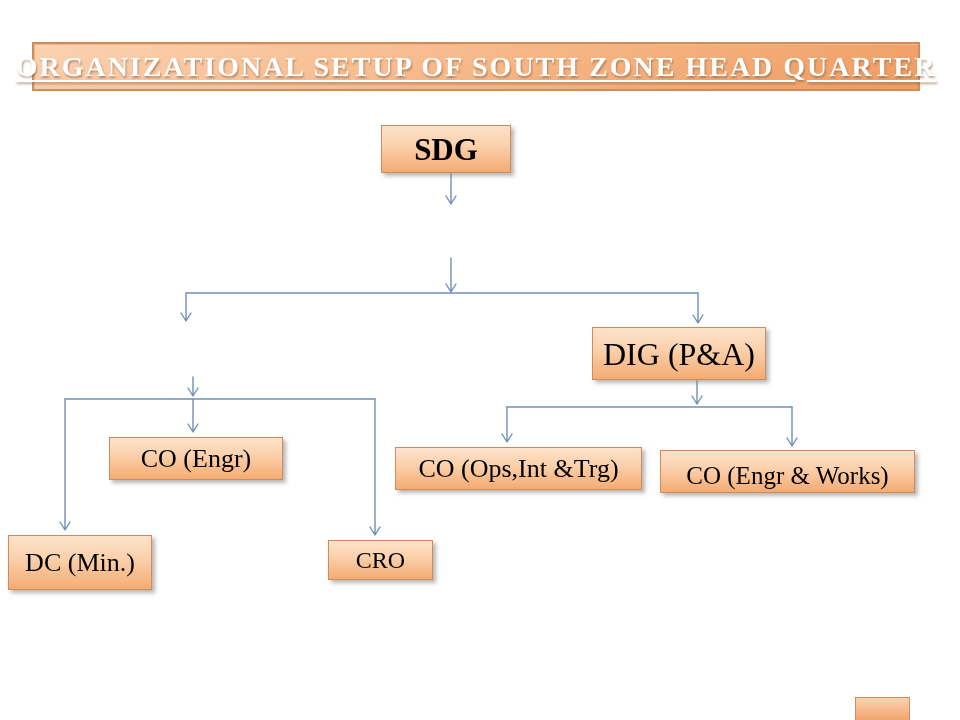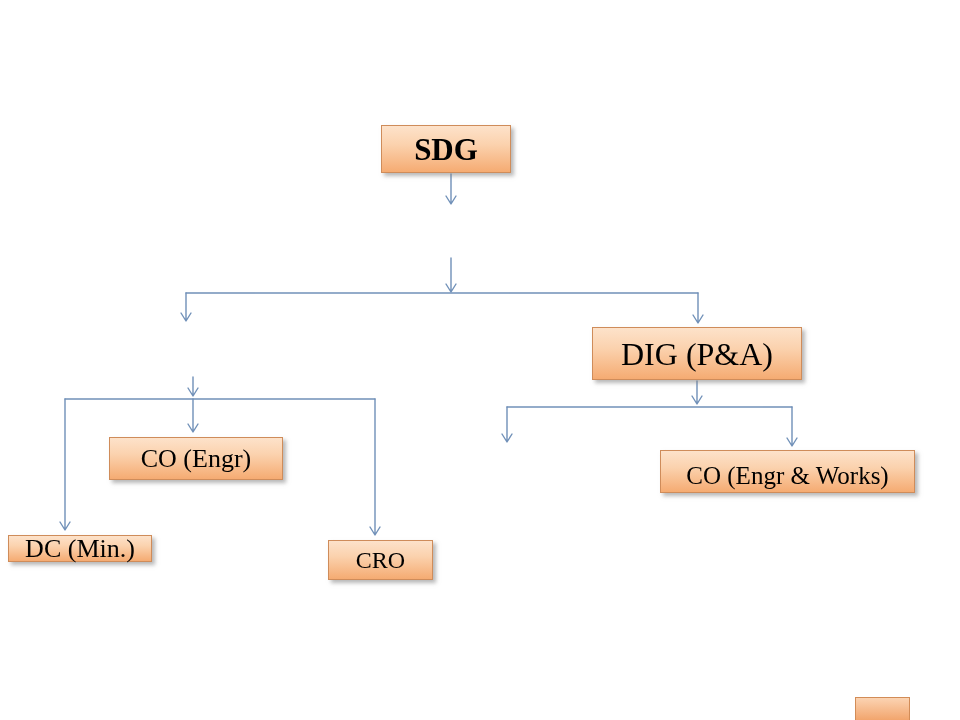--- a/index.html
+++ b/index.html
@@ -52,27 +52,27 @@
 
   .node-sdg     { left: 381px; top: 125px; width: 130px; height: 48px; }
   .node-sdg .node-label { font-size: 31px; font-weight: bold; }
 
   .node-ig      { left: 385px; top: 206px; width: 132px; height: 51px; }
   .node-ig .node-label { font-size: 34px; }
 
   .node-dig-adm { left: 102px; top: 325px; width: 218px; height: 51px; }
   .node-dig-adm .node-label { font-size: 32px; }
 
-  .node-dig-pa  { left: 592px; top: 327px; width: 210px; height: 53px; }
+  .node-dig-pa  { left: 592px; top: 327px; width: 174px; height: 53px; }
   .node-dig-pa .node-label { font-size: 32px; }
 
   .node-co-legal { left: 109px; top: 437px; width: 174px; height: 43px; }
   .node-co-legal .node-label { font-size: 26px; }
 
-  .node-dc-min  { left: 8px;   top: 535px; width: 144px; height: 27px; }
+  .node-dc-min  { left: 8px;   top: 535px; width: 144px; height: 55px; }
   .node-dc-min .node-label { font-size: 26px; }
 
   .node-cro     { left: 328px; top: 540px; width: 105px; height: 40px; }
   .node-cro .node-label { font-size: 24px; }
 
   .node-co-ops  { left: 395px; top: 447px; width: 247px; height: 43px; }
   .node-co-ops .node-label { font-size: 26px; }
 
   .node-co-engr { left: 660px; top: 450px; width: 255px; height: 43px; }
   .node-co-engr .node-label { font-size: 25px; margin-top: 8px; }
@@ -88,20 +88,23 @@
     position: absolute; left: 855px; top: 697px; width: 53px; height: 22px;
     background: linear-gradient(to bottom, #fbd3b2 0%, #f2a56d 100%);
     border: 1px solid #d28c57;
   }
 </style>
 </head>
 <body>
 
 <div class="stage">
 
+  <div class="title-bar">
+    <span class="title-text">ORGANIZATIONAL SETUP OF SOUTH ZONE HEAD QUARTER</span>
+  </div>
 
   <svg class="connectors" width="960" height="720" viewBox="0 0 960 720" xmlns="http://www.w3.org/2000/svg">
     <g stroke="#7090b8" stroke-width="1.4" fill="none" stroke-linecap="round" stroke-linejoin="round">
 
       <path d="M451 174 V203 M446 196 L451 204 L456 196"></path>
 
       <path d="M451 258 V291 M446 284 L451 292 L456 284"></path>
 
       <path d="M186 293 H698"></path>
 
@@ -144,20 +147,23 @@
   </div>
 
   <div class="node node-dc-min">
     <span class="node-label">DC (Min.)</span>
   </div>
 
   <div class="node node-cro">
     <span class="node-label">CRO</span>
   </div>
 
+  <div class="node node-co-ops">
+    <span class="node-label">CO (Ops,Int &amp;Trg)</span>
+  </div>
 
   <div class="node node-co-engr">
     <span class="node-label">CO  (Engr &amp; Works)</span>
   </div>
 
   <div class="corner-accent"></div>
 
 </div>
 
 </body></html>

